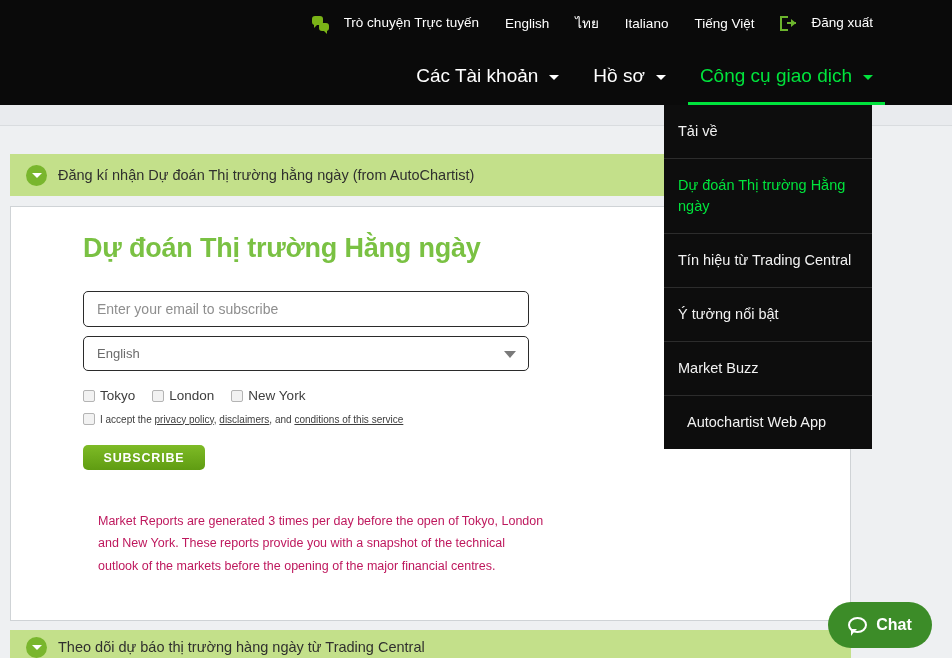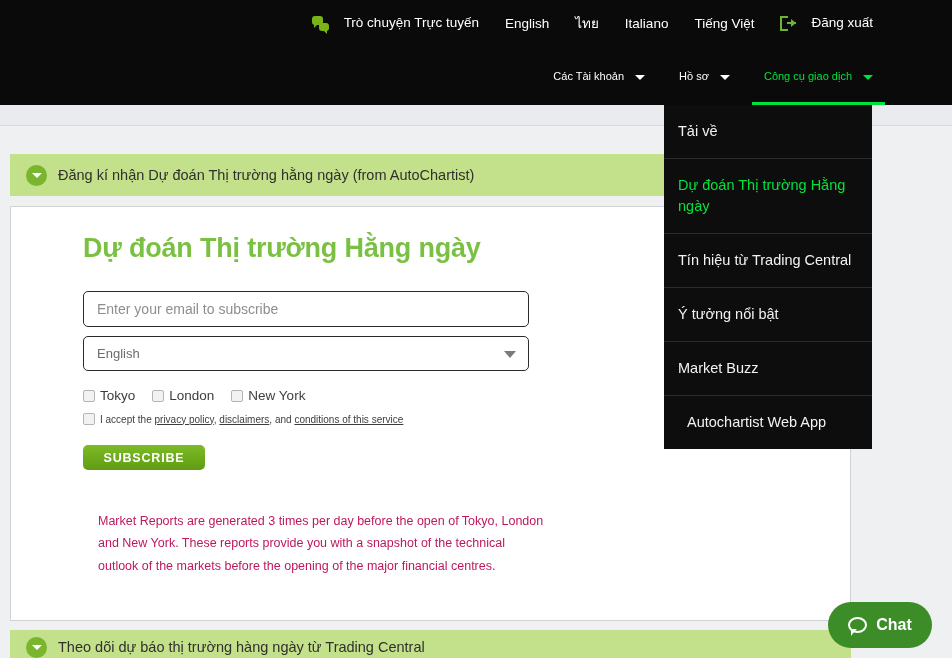--- a/index.html
+++ b/index.html
@@ -58,21 +58,21 @@
 
   
   .mainnav {
     position: absolute; top: 47px; left: 0;
     width: 952px; height: 58px;
     background: #0a0a0a;
     display: flex; align-items: center; justify-content: flex-end;
     padding-right: 62px;
   }
   .nav-item {
-    color: #ffffff; font-size: 11px; text-decoration: none;
+    color: #ffffff; font-size: 19px; text-decoration: none;
     height: 58px; display: flex; align-items: center; gap: 11px;
     padding: 0 17px; position: relative; white-space: nowrap;
   }
   .nav-item.active { color: #00e33c; }
   .nav-item.active:after {
     content: ""; position: absolute; left: 5px; right: 5px; bottom: 0;
     height: 3px; background: #00e33c;
   }
   .caret {
     width: 0; height: 0; border-left: 5px solid transparent;

